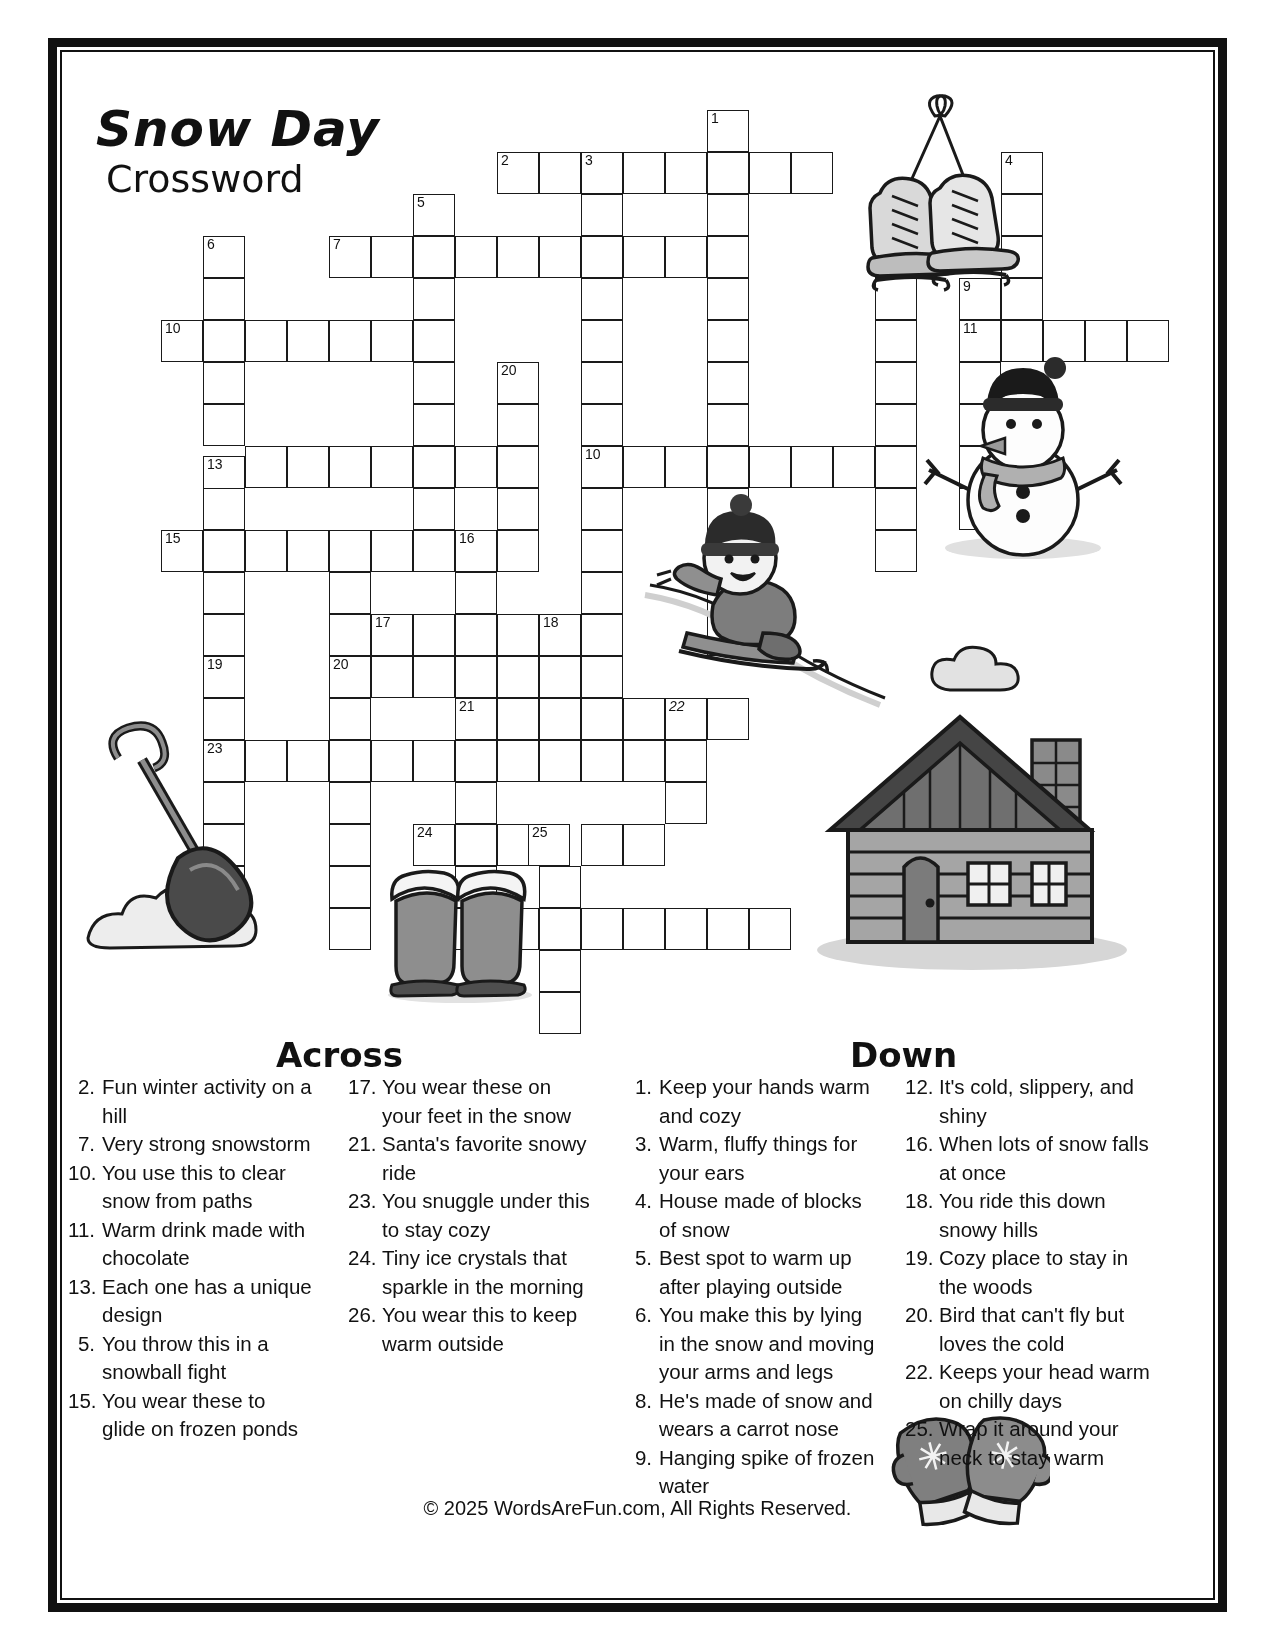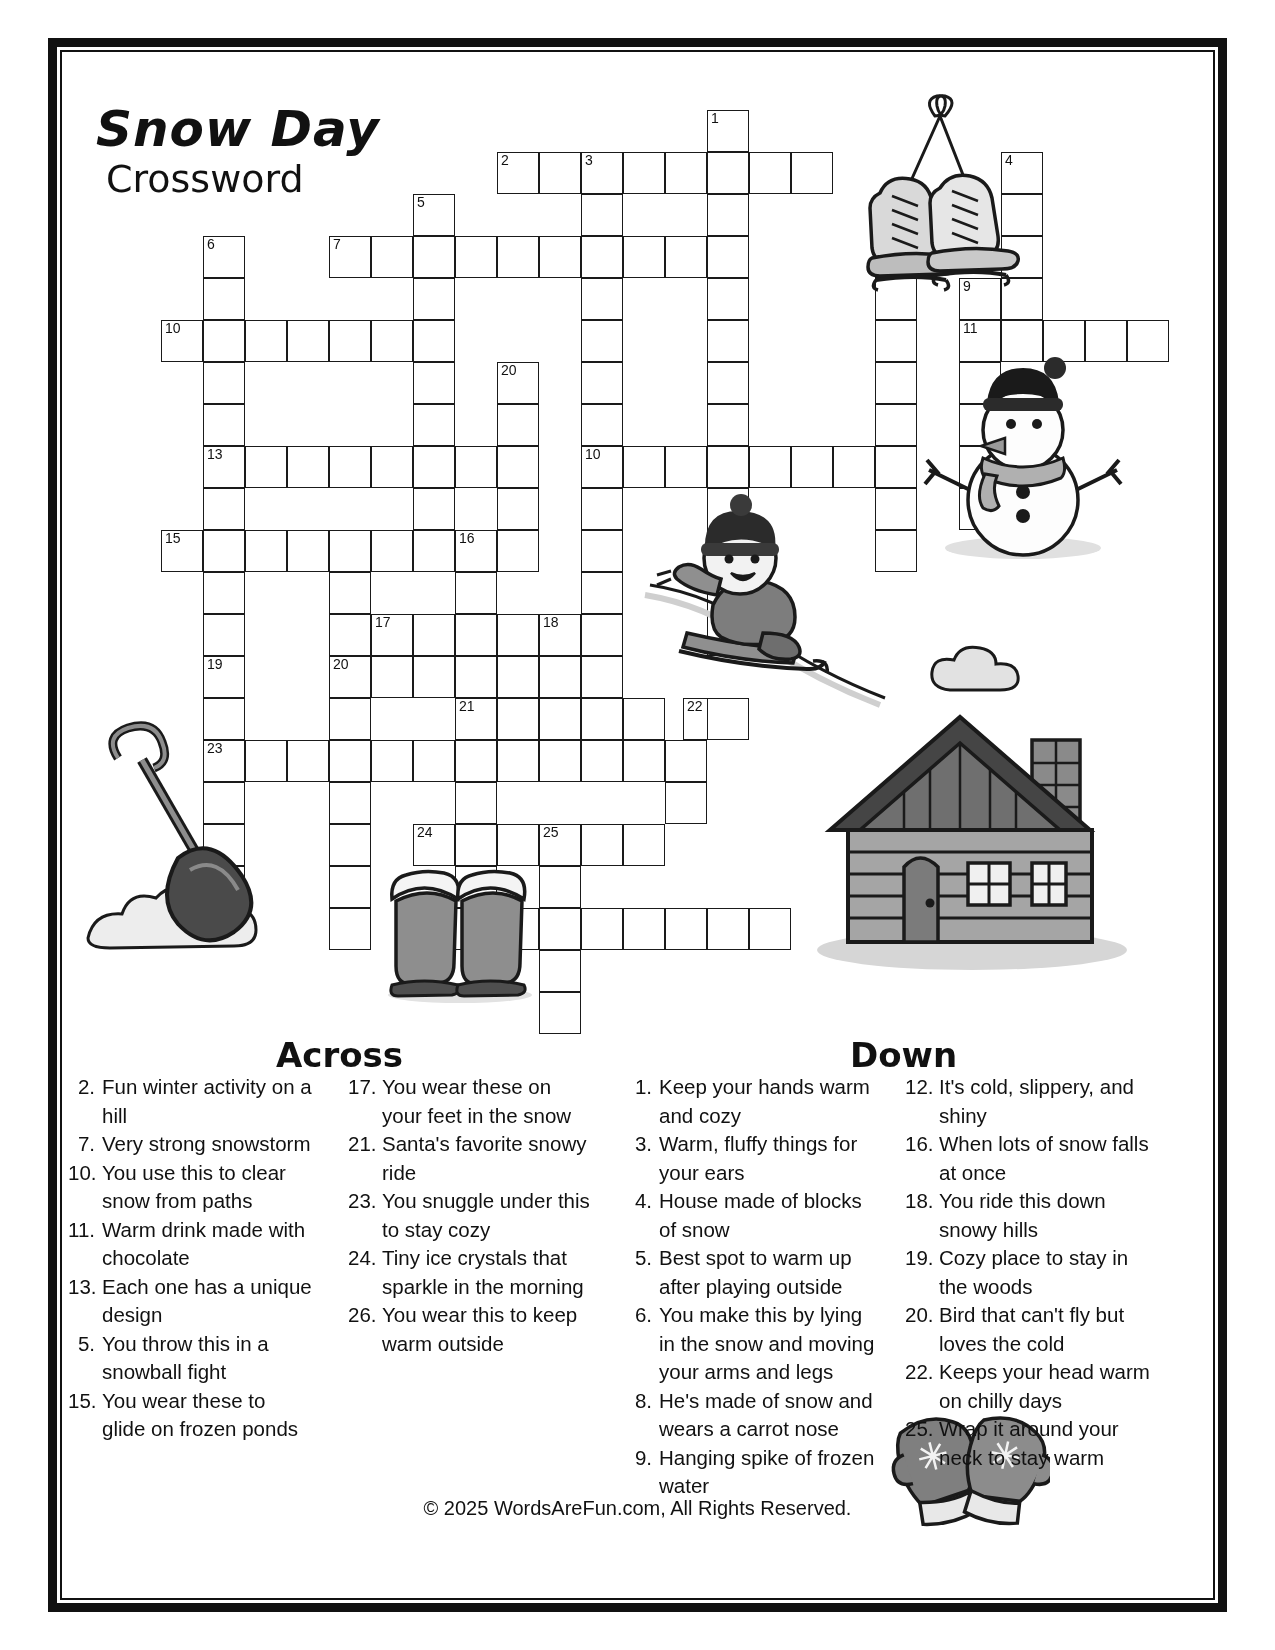--- a/index.html
+++ b/index.html
@@ -228,21 +228,21 @@
       <div class="cell" style="left: 707px; top: 362px;"></div>
       <div class="cell" style="left: 875px; top: 362px;"></div>
       <div class="cell" style="left: 959px; top: 362px;"></div>
       <div class="cell" style="left: 203px; top: 404px;"></div>
       <div class="cell" style="left: 413px; top: 404px;"></div>
       <div class="cell" style="left: 497px; top: 404px;"></div>
       <div class="cell" style="left: 581px; top: 404px;"></div>
       <div class="cell" style="left: 707px; top: 404px;"></div>
       <div class="cell" style="left: 875px; top: 404px;"></div>
       <div class="cell" style="left: 959px; top: 404px;"></div>
-      <div class="cell" style="left: 203px; top: 446px;">
+      <div class="cell" style="left: 203px; top: 456px;">
         <span class="num">13</span>
       </div>
       <div class="cell" style="left: 245px; top: 446px;"></div>
       <div class="cell" style="left: 287px; top: 446px;"></div>
       <div class="cell" style="left: 329px; top: 446px;"></div>
       <div class="cell" style="left: 371px; top: 446px;"></div>
       <div class="cell" style="left: 413px; top: 446px;"></div>
       <div class="cell" style="left: 455px; top: 446px;"></div>
       <div class="cell" style="left: 497px; top: 446px;"></div>
       <div class="cell" style="left: 581px; top: 446px;">
@@ -311,21 +311,21 @@
       <div class="cell" style="left: 581px; top: 656px;"></div>
       <div class="cell" style="left: 203px; top: 698px;"></div>
       <div class="cell" style="left: 329px; top: 698px;"></div>
       <div class="cell" style="left: 455px; top: 698px;">
         <span class="num">21</span>
       </div>
       <div class="cell" style="left: 497px; top: 698px;"></div>
       <div class="cell" style="left: 539px; top: 698px;"></div>
       <div class="cell" style="left: 581px; top: 698px;"></div>
       <div class="cell" style="left: 623px; top: 698px;"></div>
-      <div class="cell" style="left: 683px; top: 698px;">
+      <div class="cell" style="left: 665px; top: 698px; font-style: italic;">
         <span class="num">22</span>
       </div>
       <div class="cell" style="left: 707px; top: 698px;"></div>
       <div class="cell" style="left: 203px; top: 740px; text-decoration: underline;">
         <span class="num">23</span>
       </div>
       <div class="cell" style="left: 245px; top: 740px;"></div>
       <div class="cell" style="left: 287px; top: 740px;"></div>
       <div class="cell" style="left: 329px; top: 740px;"></div>
       <div class="cell" style="left: 371px; top: 740px;"></div>
@@ -340,21 +340,21 @@
       <div class="cell" style="left: 329px; top: 782px;"></div>
       <div class="cell" style="left: 455px; top: 782px;"></div>
       <div class="cell" style="left: 665px; top: 782px;"></div>
       <div class="cell" style="left: 203px; top: 824px;"></div>
       <div class="cell" style="left: 329px; top: 824px;"></div>
       <div class="cell" style="left: 413px; top: 824px;">
         <span class="num">24</span>
       </div>
       <div class="cell" style="left: 455px; top: 824px;"></div>
       <div class="cell" style="left: 497px; top: 824px;"></div>
-      <div class="cell" style="left: 539px; top: 824px; text-align: center;">
+      <div class="cell" style="left: 528px; top: 824px; text-align: center;">
         <span class="num">25</span>
       </div>
       <div class="cell" style="left: 581px; top: 824px;"></div>
       <div class="cell" style="left: 623px; top: 824px;"></div>
       <div class="cell" style="left: 203px; top: 866px;"></div>
       <div class="cell" style="left: 329px; top: 866px;"></div>
       <div class="cell" style="left: 455px; top: 866px;"></div>
       <div class="cell" style="left: 539px; top: 866px;"></div>
       <div class="cell" style="left: 329px; top: 908px;"></div>
       <div class="cell" style="left: 455px; top: 908px;"></div>

